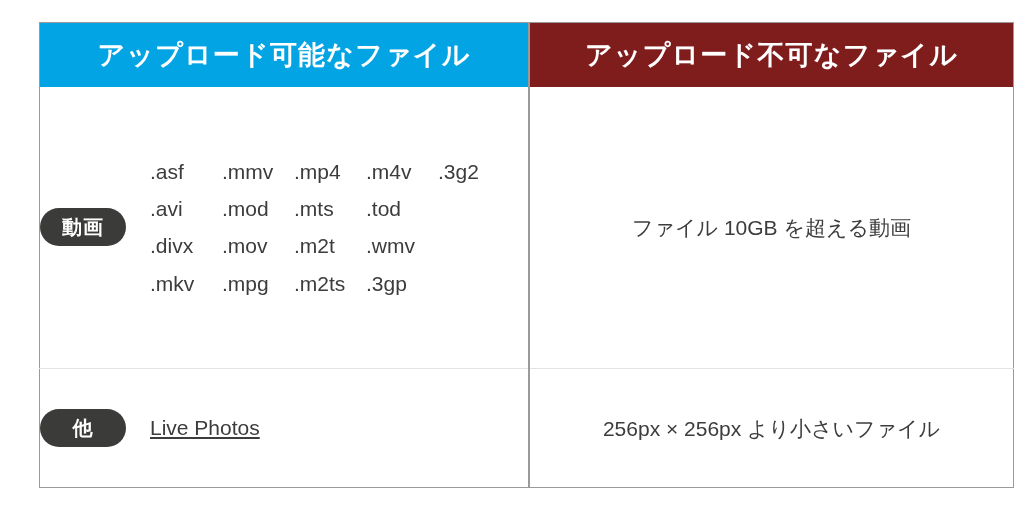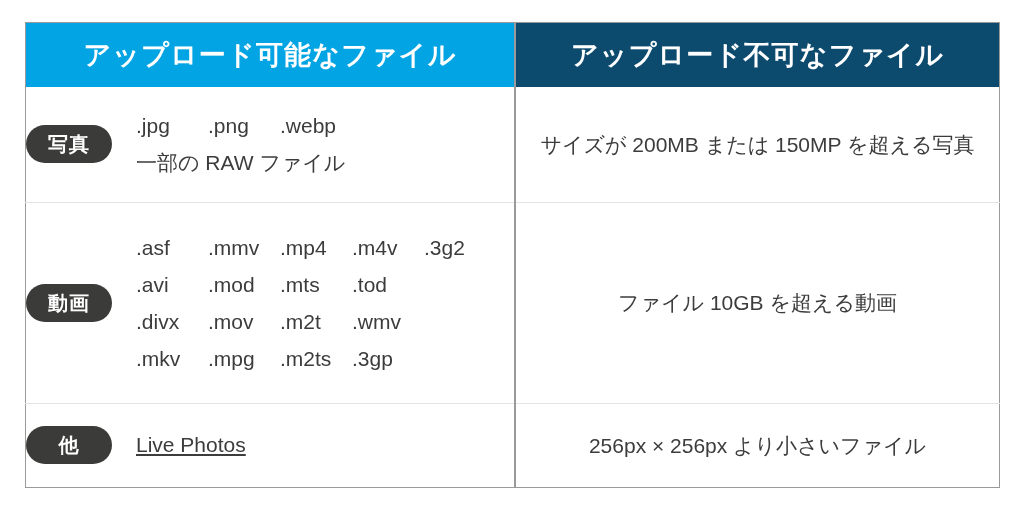--- a/index.html
+++ b/index.html
@@ -17,21 +17,21 @@
 
   .page {
     position: relative;
     width: 1026px;
     height: 513px;
   }
 
   
   .compat-table {
     position: absolute;
-    left: 25px;
+    left: 39px;
     top: 22px;
     width: 975px;
     height: 466px;
     border: 1px solid #9a9a9a;
     box-sizing: border-box;
     border-collapse: collapse;
     table-layout: fixed;
     background: #ffffff;
   }
 
@@ -47,21 +47,21 @@
     font-weight: bold;
     letter-spacing: 1.2px;
     box-sizing: border-box;
   }
   th.head-allowed {
     background: #03a4e4;
     width: 489px;
     border-right: 2px solid #9a9a9a;
   }
   th.head-blocked {
-    background: #0c4a6e;
+    background: #7f1d1d;
     width: 484px;
   }
 
   
   .compat-table tbody td {
     padding: 0;
     margin: 0;
     box-sizing: border-box;
     border-top: 1px solid #e3e3e3;
     vertical-align: middle;
@@ -153,38 +153,20 @@
 
   <table class="compat-table">
     <thead>
       <tr>
         <th class="head-allowed">アップロード可能なファイル</th>
         <th class="head-blocked">アップロード不可なファイル</th>
       </tr>
     </thead>
     <tbody>
 
-      <tr class="row-photo">
-        <td class="cell-allowed">
-          <div class="cell-inner">
-            <span class="category-badge">写真</span>
-            <div class="ext-list">
-              <div class="ext-line">
-                <span class="ext">.jpg</span>
-                <span class="ext">.png</span>
-                <span class="ext">.webp</span>
-              </div>
-              <div class="ext-note">一部の RAW ファイル</div>
-            </div>
-          </div>
-        </td>
-        <td class="cell-blocked">
-          <div class="blocked-text">サイズが 200MB または 150MP を超える写真</div>
-        </td>
-      </tr>
 
       <tr class="row-video">
         <td class="cell-allowed">
           <div class="cell-inner">
             <span class="category-badge">動画</span>
             <div class="ext-list">
               <div class="ext-line">
                 <span class="ext">.asf</span>
                 <span class="ext">.mmv</span>
                 <span class="ext">.mp4</span>

